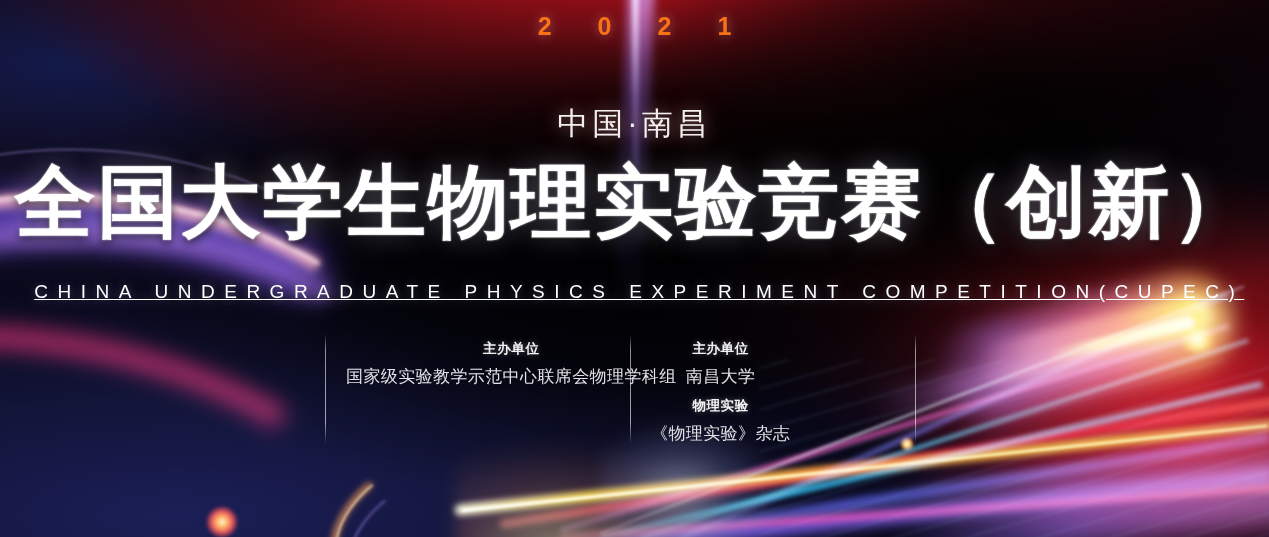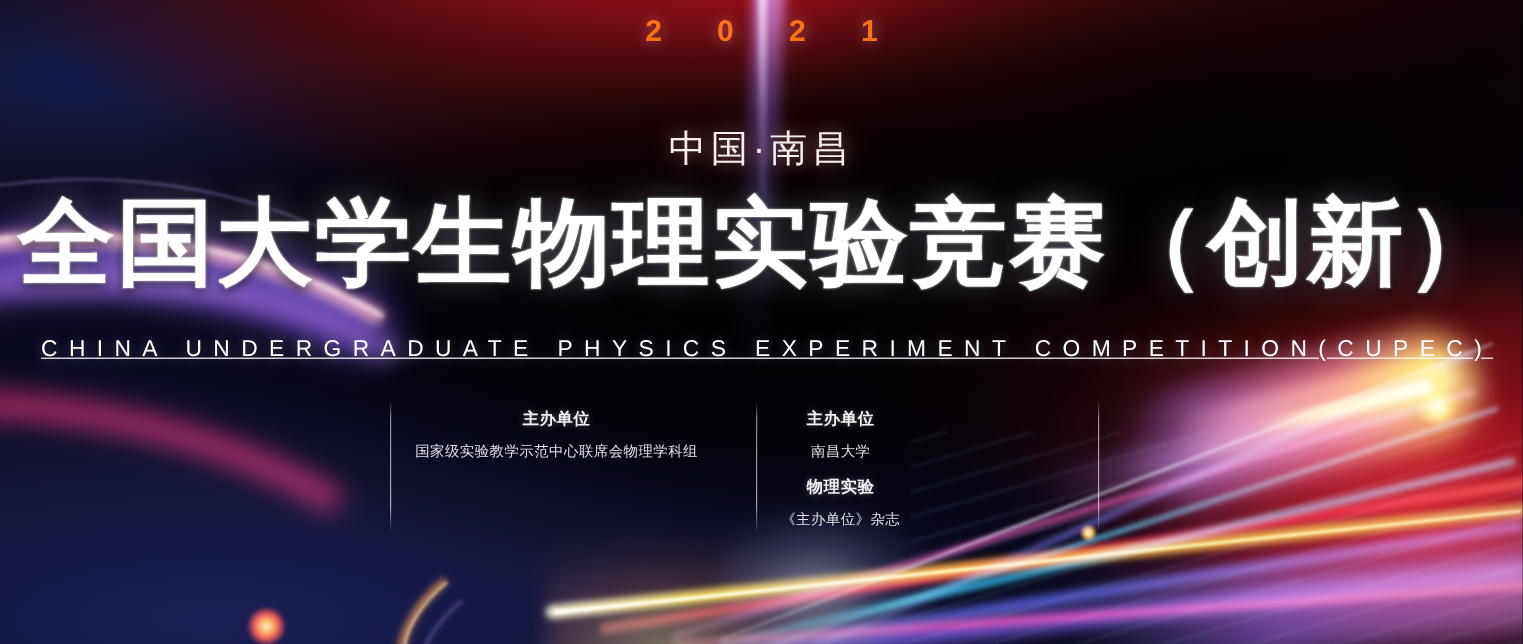--- a/index.html
+++ b/index.html
@@ -383,21 +383,21 @@
   .cr-head{
     color:#f2f2f4;
     font-size:13.5px;
     font-weight:700;
     letter-spacing:0.6px;
     margin-bottom:8px;
     text-shadow:0 0 6px rgba(255,255,255,0.3);
   }
   .cr-line{
     color:#e2e2e6;
-    font-size:12px;
+    font-size:17px;
     font-weight:400;
     letter-spacing:0.4px;
     line-height:21px;
     white-space:nowrap;
   }
   .cr-gap{ height:10px; }
 </style>
 </head>
 <body>
 
@@ -467,18 +467,18 @@
       <div class="col col-left">
         <div class="cr-head">主办单位</div>
         <div class="cr-line">国家级实验教学示范中心联席会物理学科组</div>
       </div>
 
       <div class="col col-right">
         <div class="cr-head">主办单位</div>
         <div class="cr-line">南昌大学</div>
         <div class="cr-gap"></div>
         <div class="cr-head">物理实验</div>
-        <div class="cr-line">《主办单位》杂志</div>
+        <div class="cr-line">《物理实验》杂志</div>
       </div>
 
     </div>
   </div>
 </div>
 
 </body></html>

